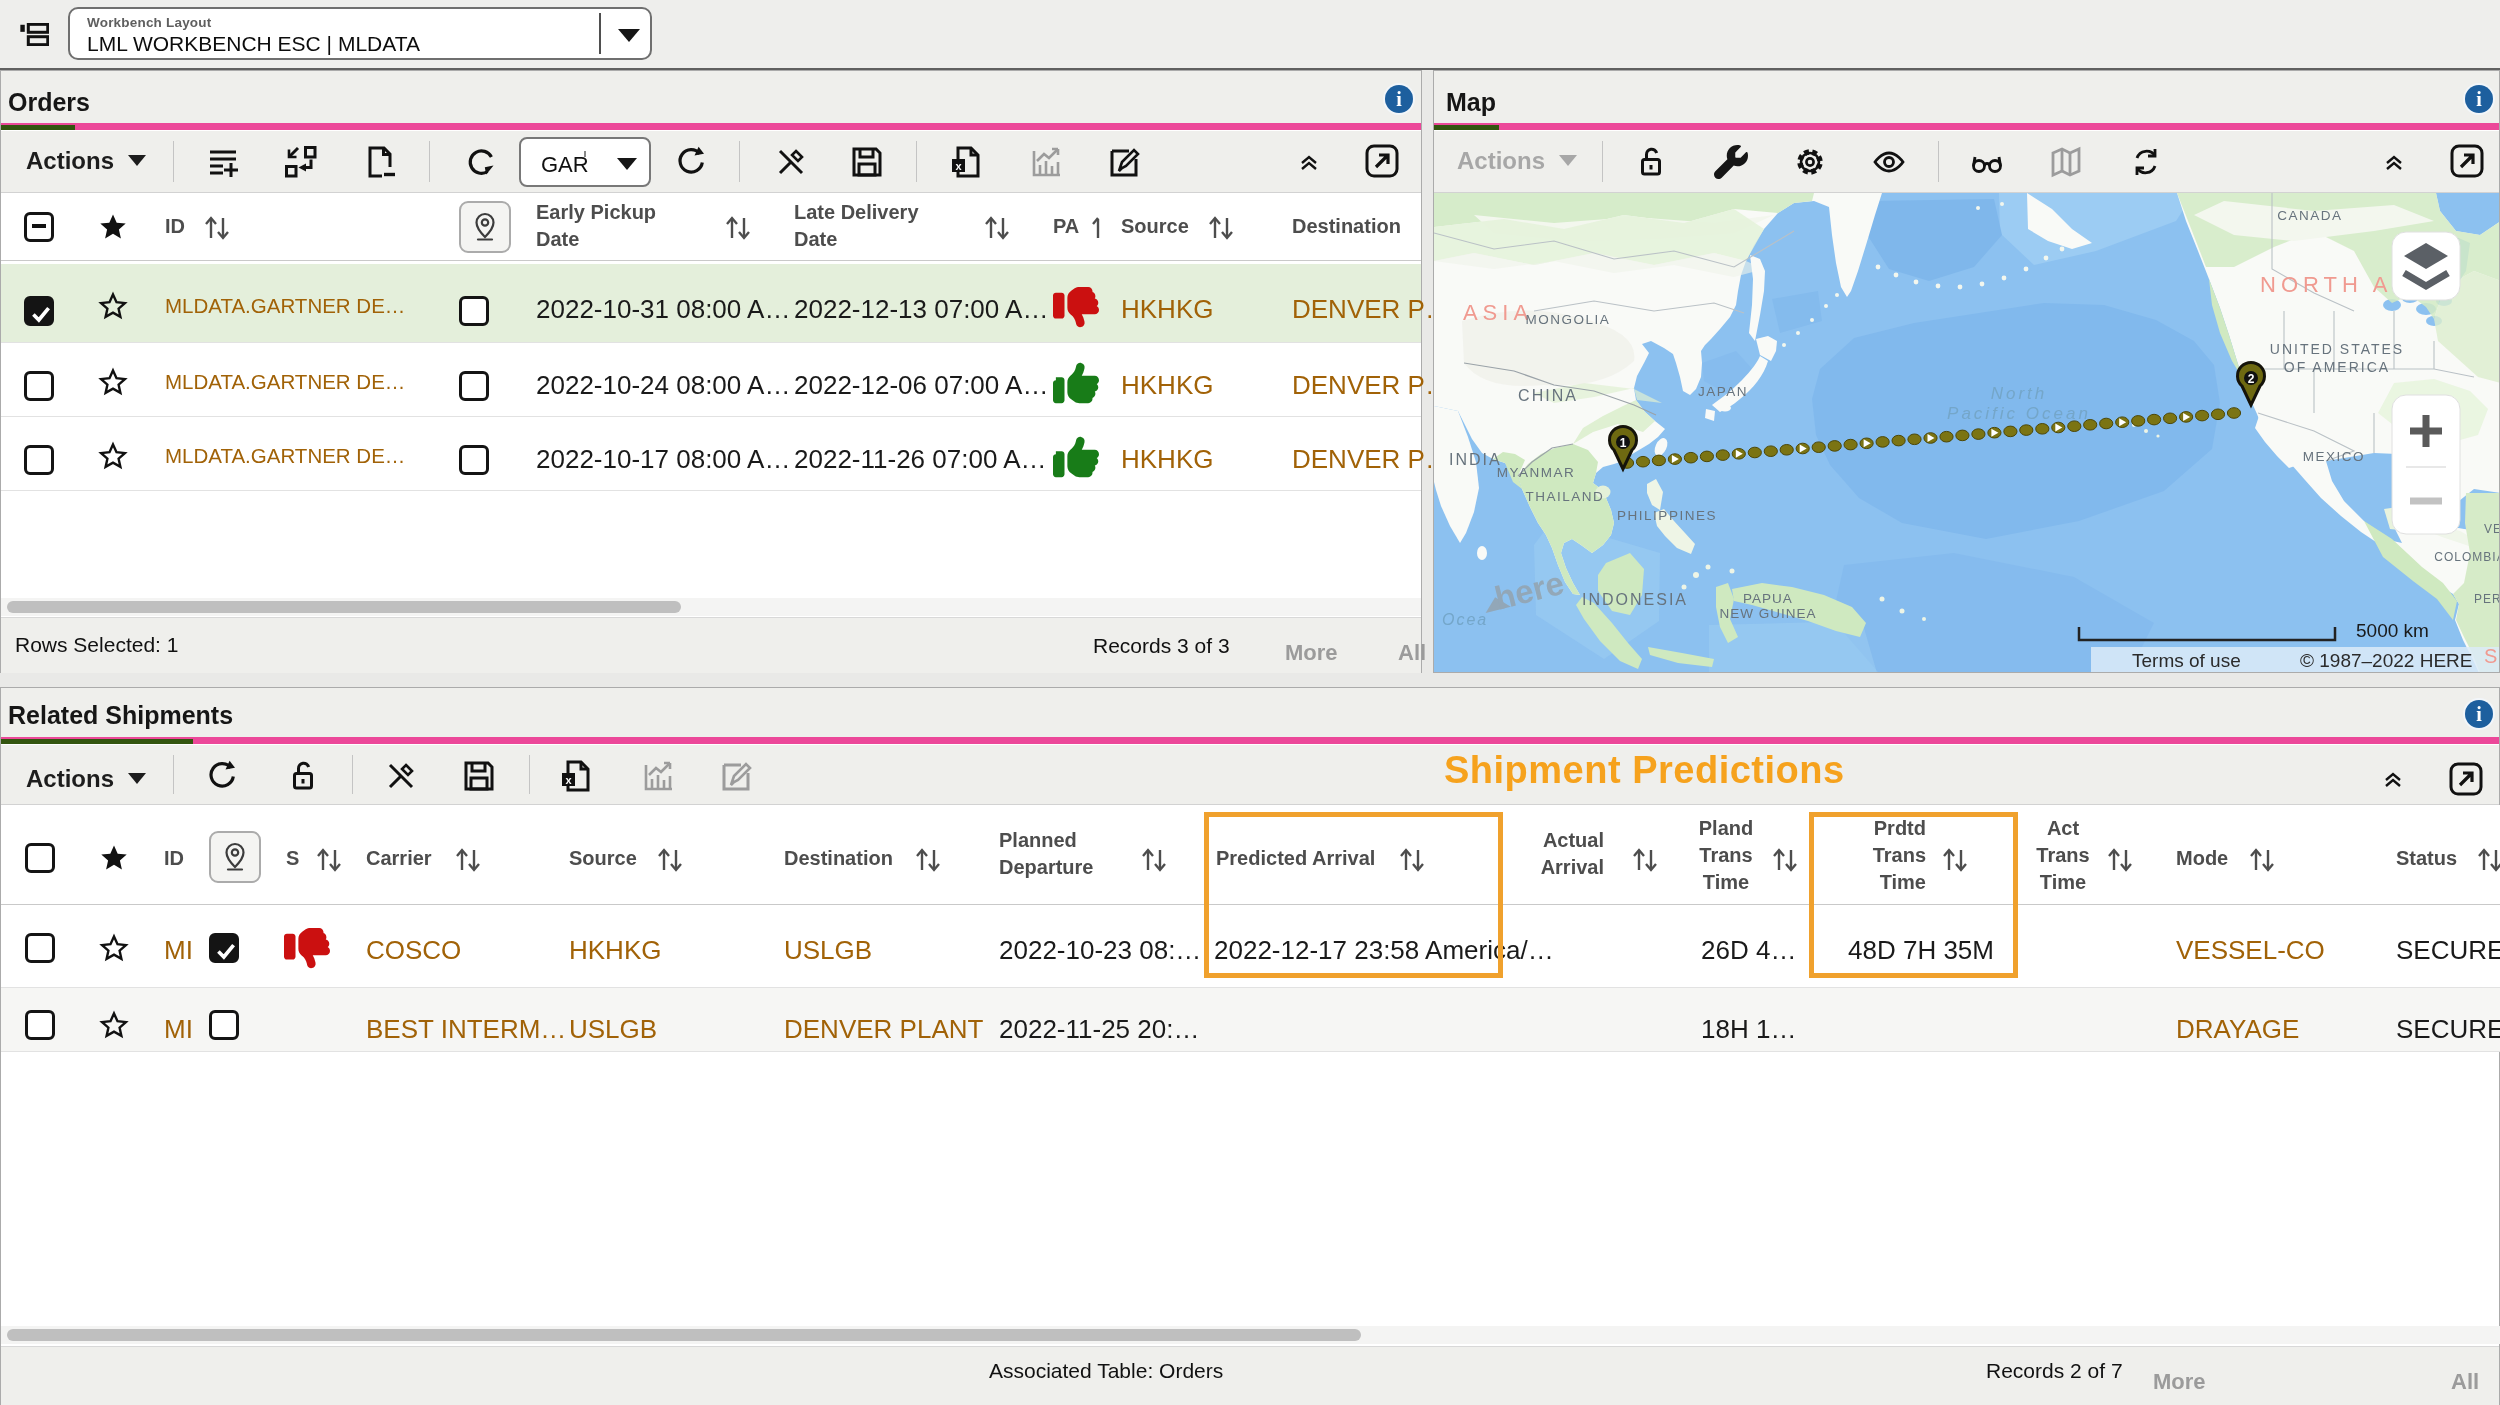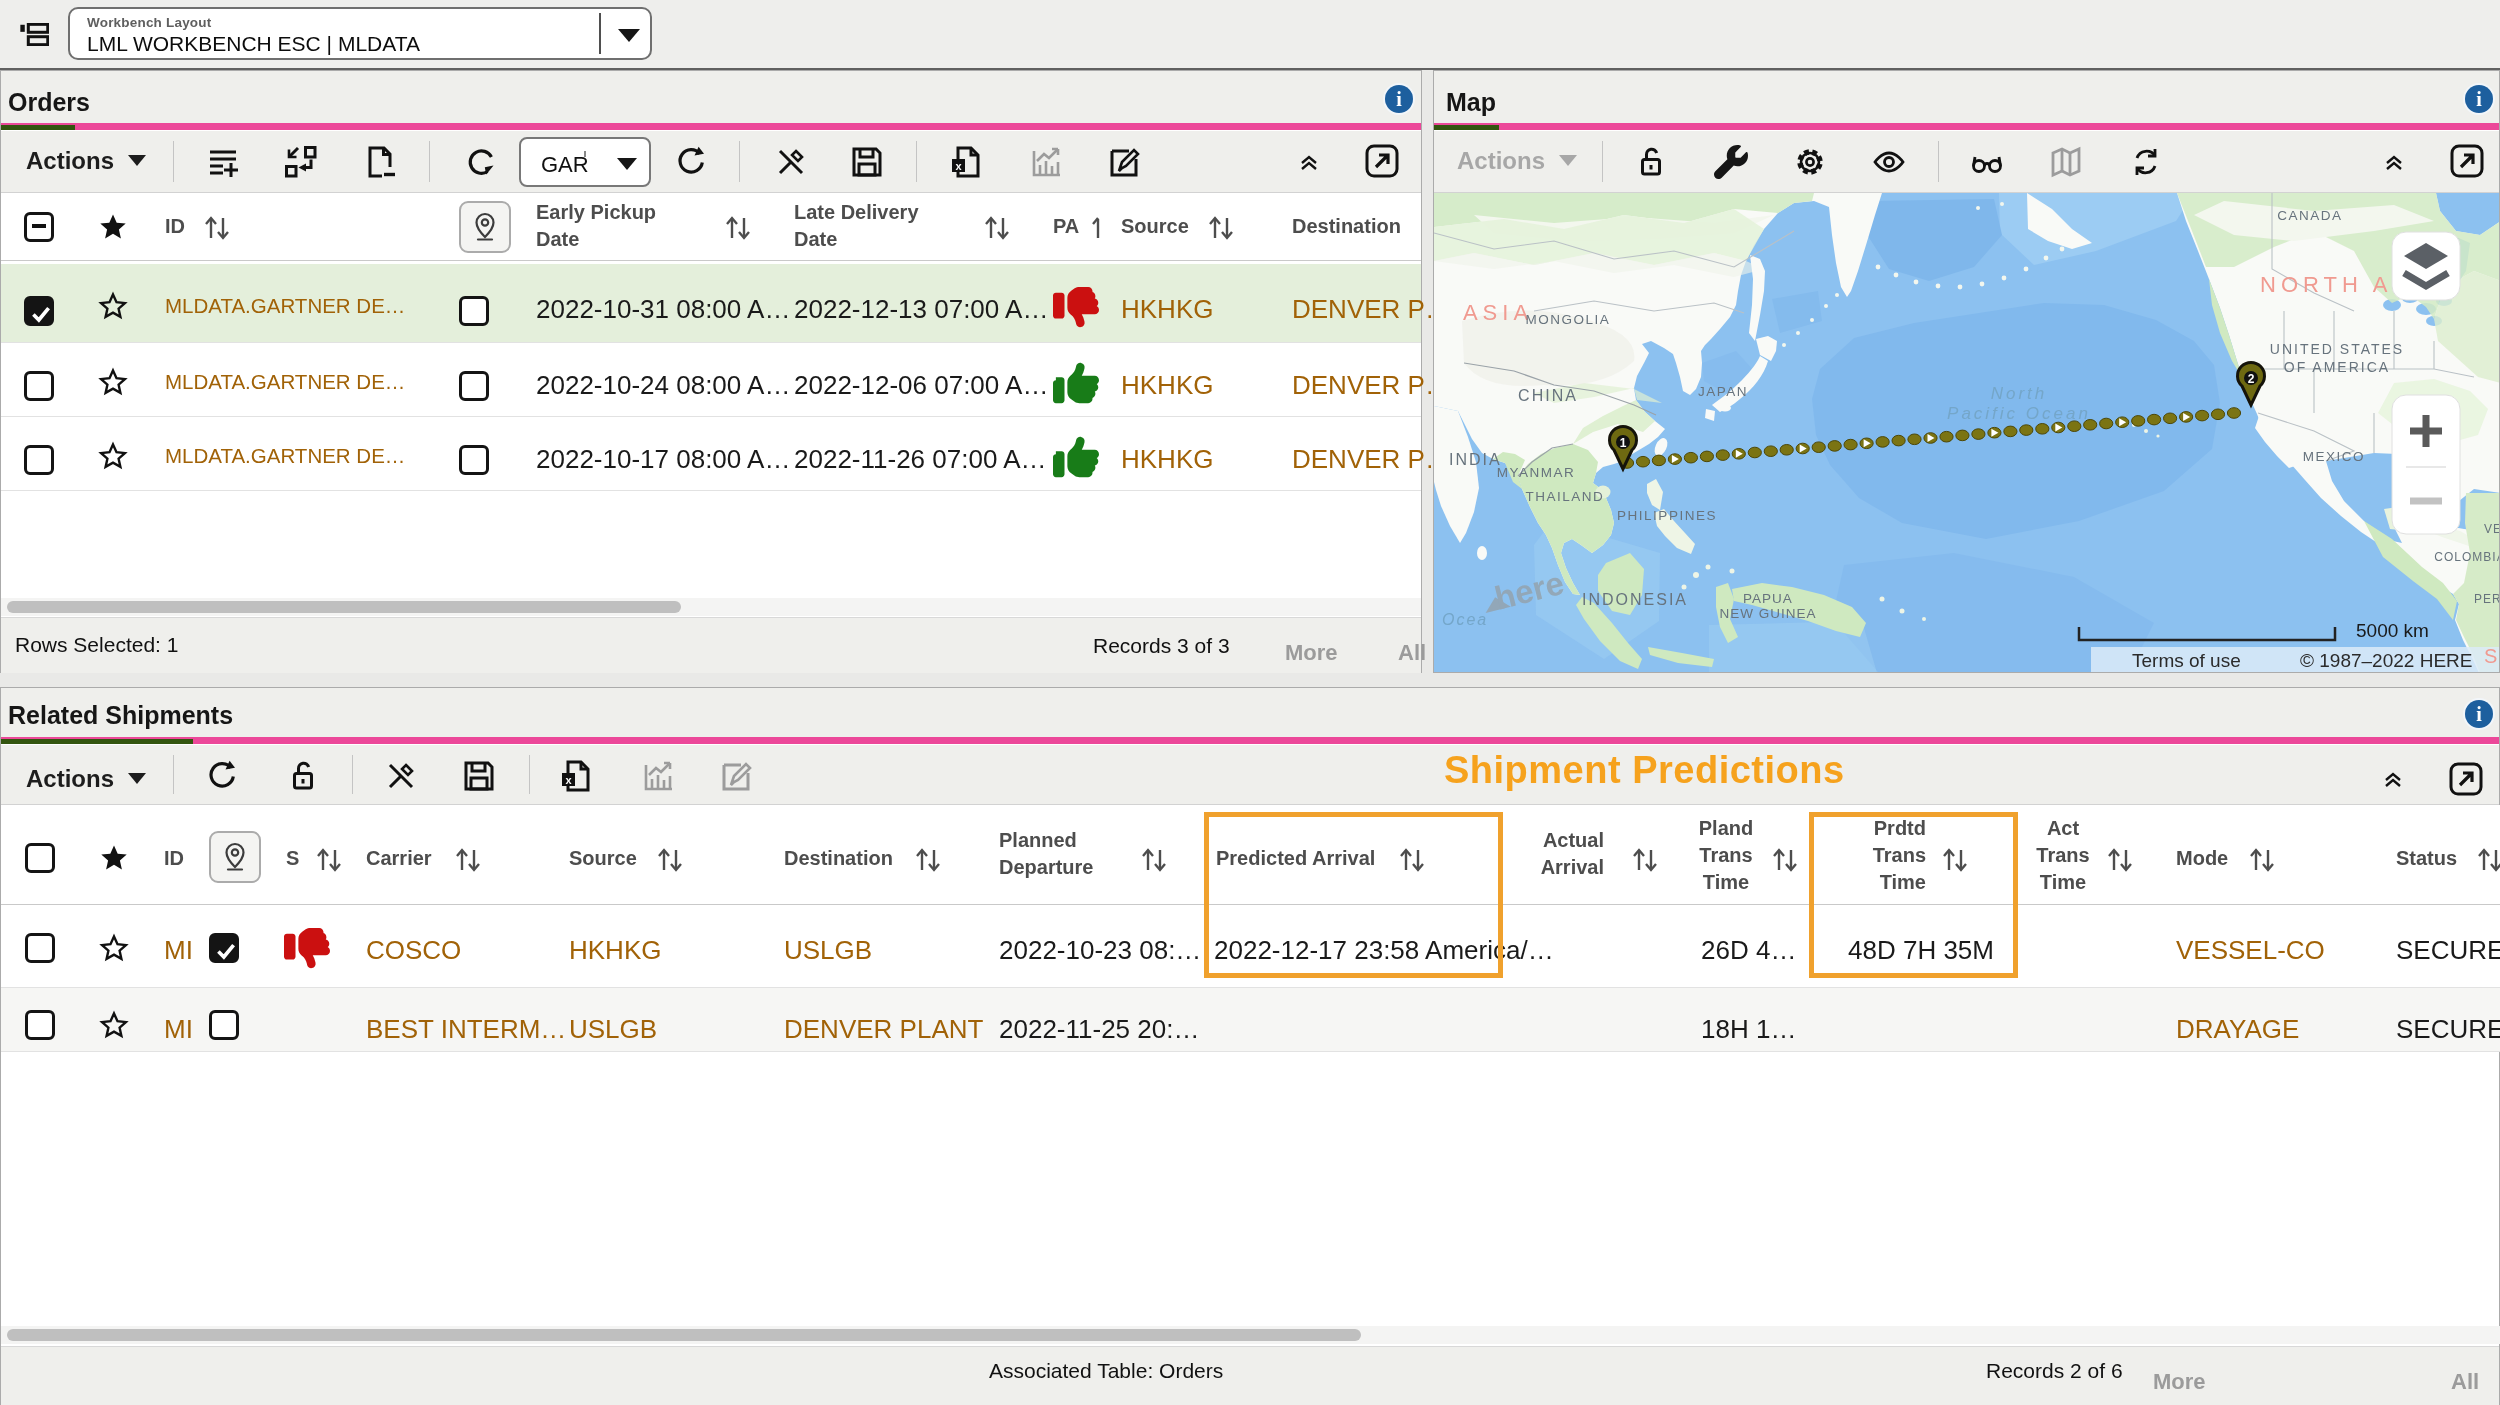--- a/index.html
+++ b/index.html
@@ -813,17 +813,17 @@
   </div>
   <div class="abs" style="left:0;top:363px;width:2500px;height:1px;background:#e2e2e2"></div>
 
   <div class="obox" style="left:1203px;top:124px;width:299px;height:166px"></div>
   <div class="obox" style="left:1808px;top:124px;width:209px;height:166px"></div>
   <div class="scrolltrack" style="left:0;top:638px;width:2500px;height:18px">
     <div class="scrollthumb" style="left:6px;width:1354px"></div>
   </div>
   <div class="pfoot" style="top:658px;height:60px">
     <div class="ftext" style="left:988px;top:12px">Associated Table: Orders</div>
-    <div class="ftext" style="left:1985px;top:12px">Records 2 of 6</div>
+    <div class="ftext" style="left:1985px;top:12px">Records 2 of 7</div>
     <div class="fgray" style="left:2152px;top:22px">More</div>
     <div class="fgray" style="left:2450px;top:22px">All</div>
   </div>
 </div>
 
 </body></html>

